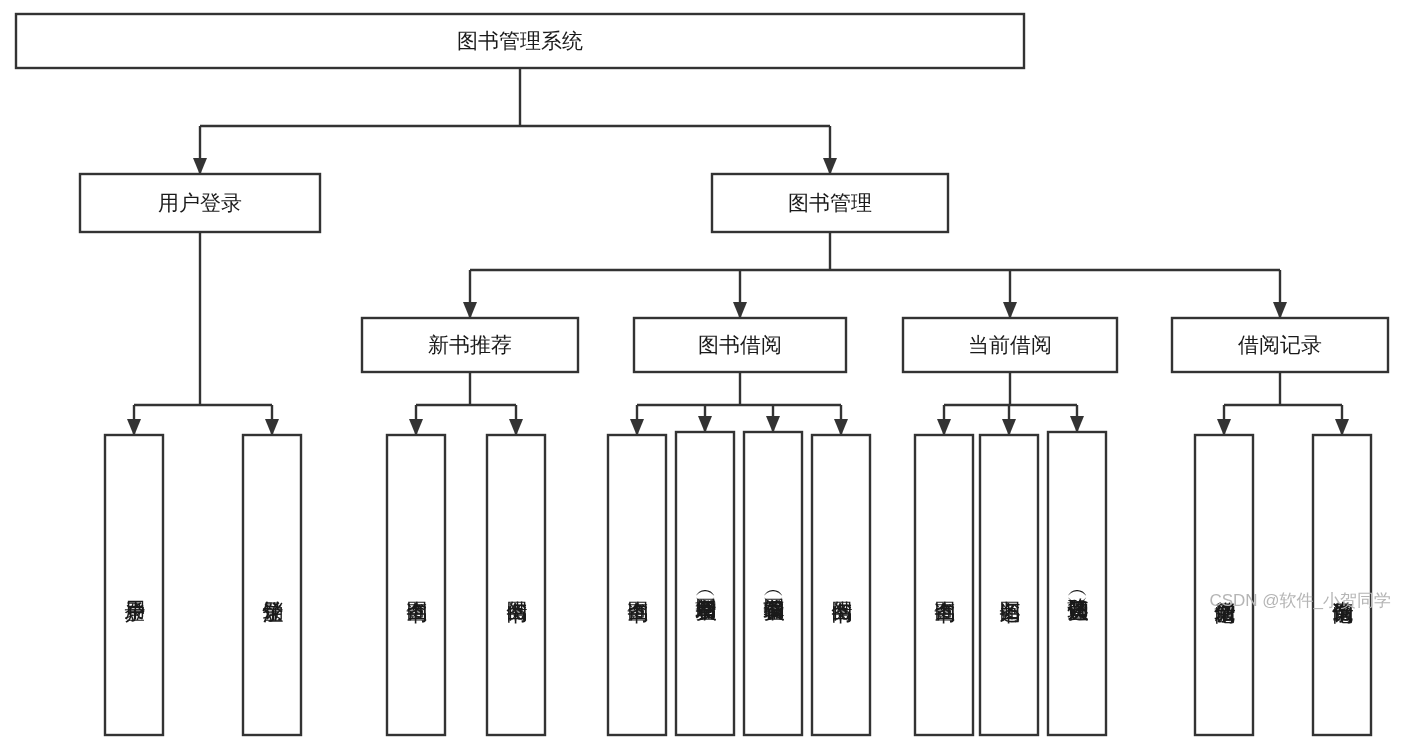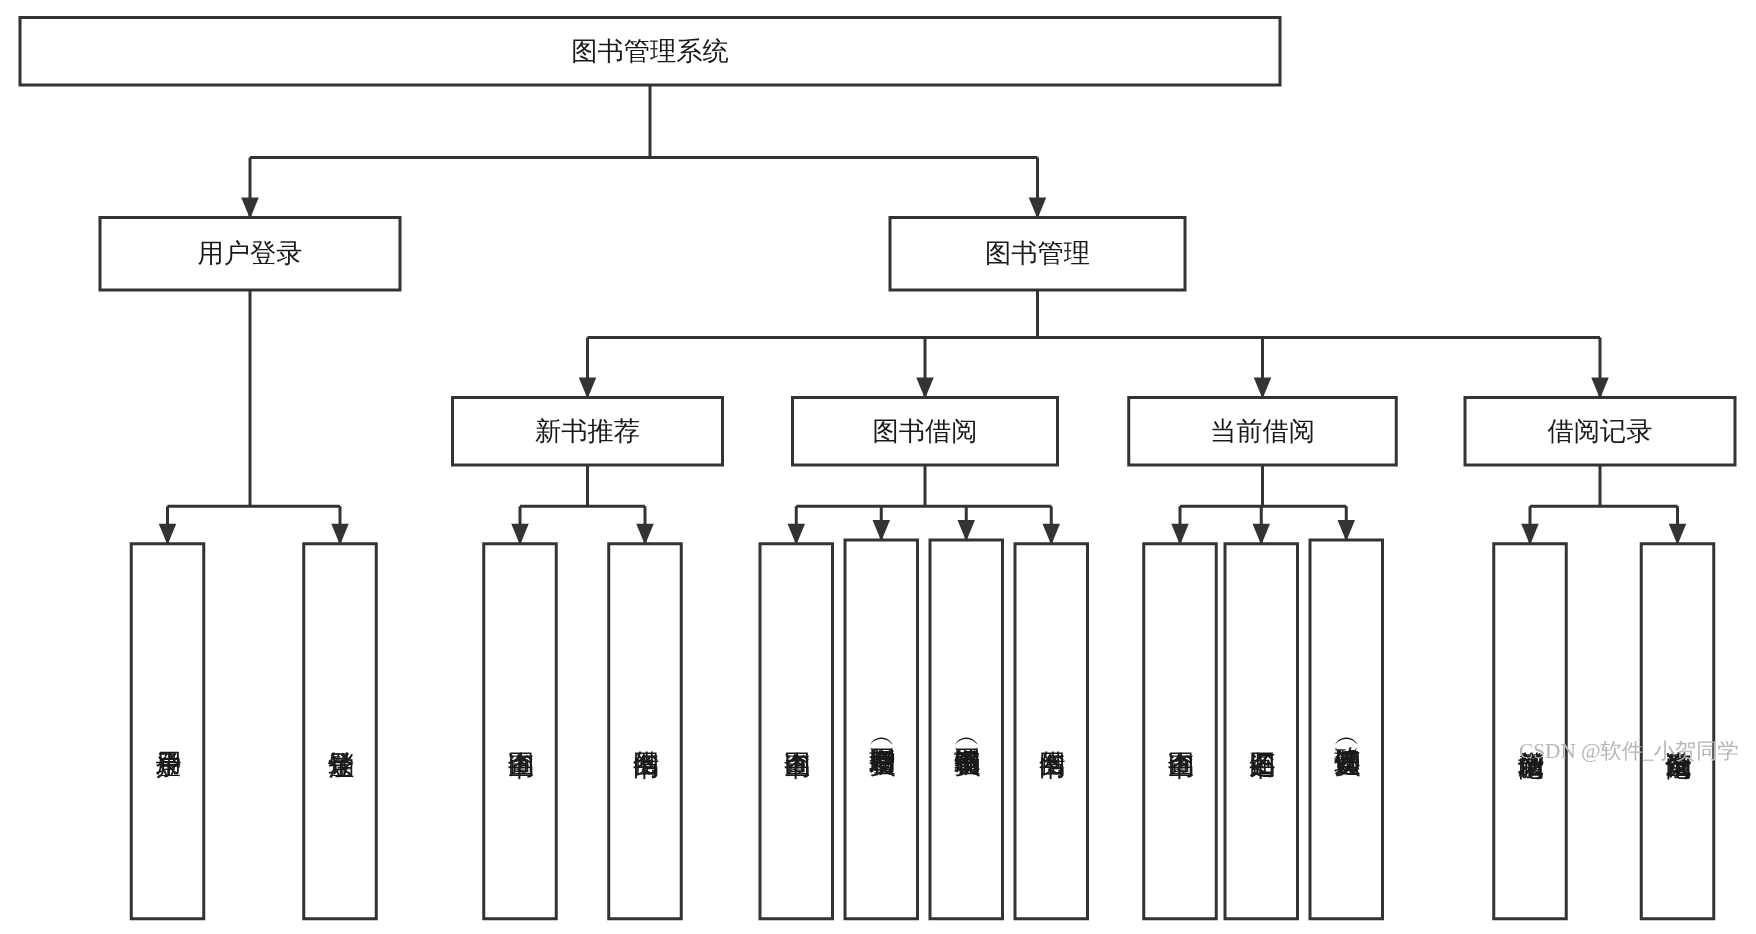--- a/index.html
+++ b/index.html
@@ -58,21 +58,21 @@
     writing-mode: vertical-rl;
     text-orientation: upright;
     white-space: nowrap;
     letter-spacing: 0.5px;
     pointer-events: none;
   }
   .watermark {
     position: absolute;
     right: 14px;
     bottom: 8px;
-    font-family: Liberation Serif, serif;
+    font-family: Liberation Sans, sans-serif;
     font-size: 17px;
     color: #b5b5b5;
     white-space: nowrap;
   }
 </style>
 </head>
 <body>
 
 <div id="diagram-root">
   <svg class="diagram-canvas" viewBox="0 0 1405 747">

